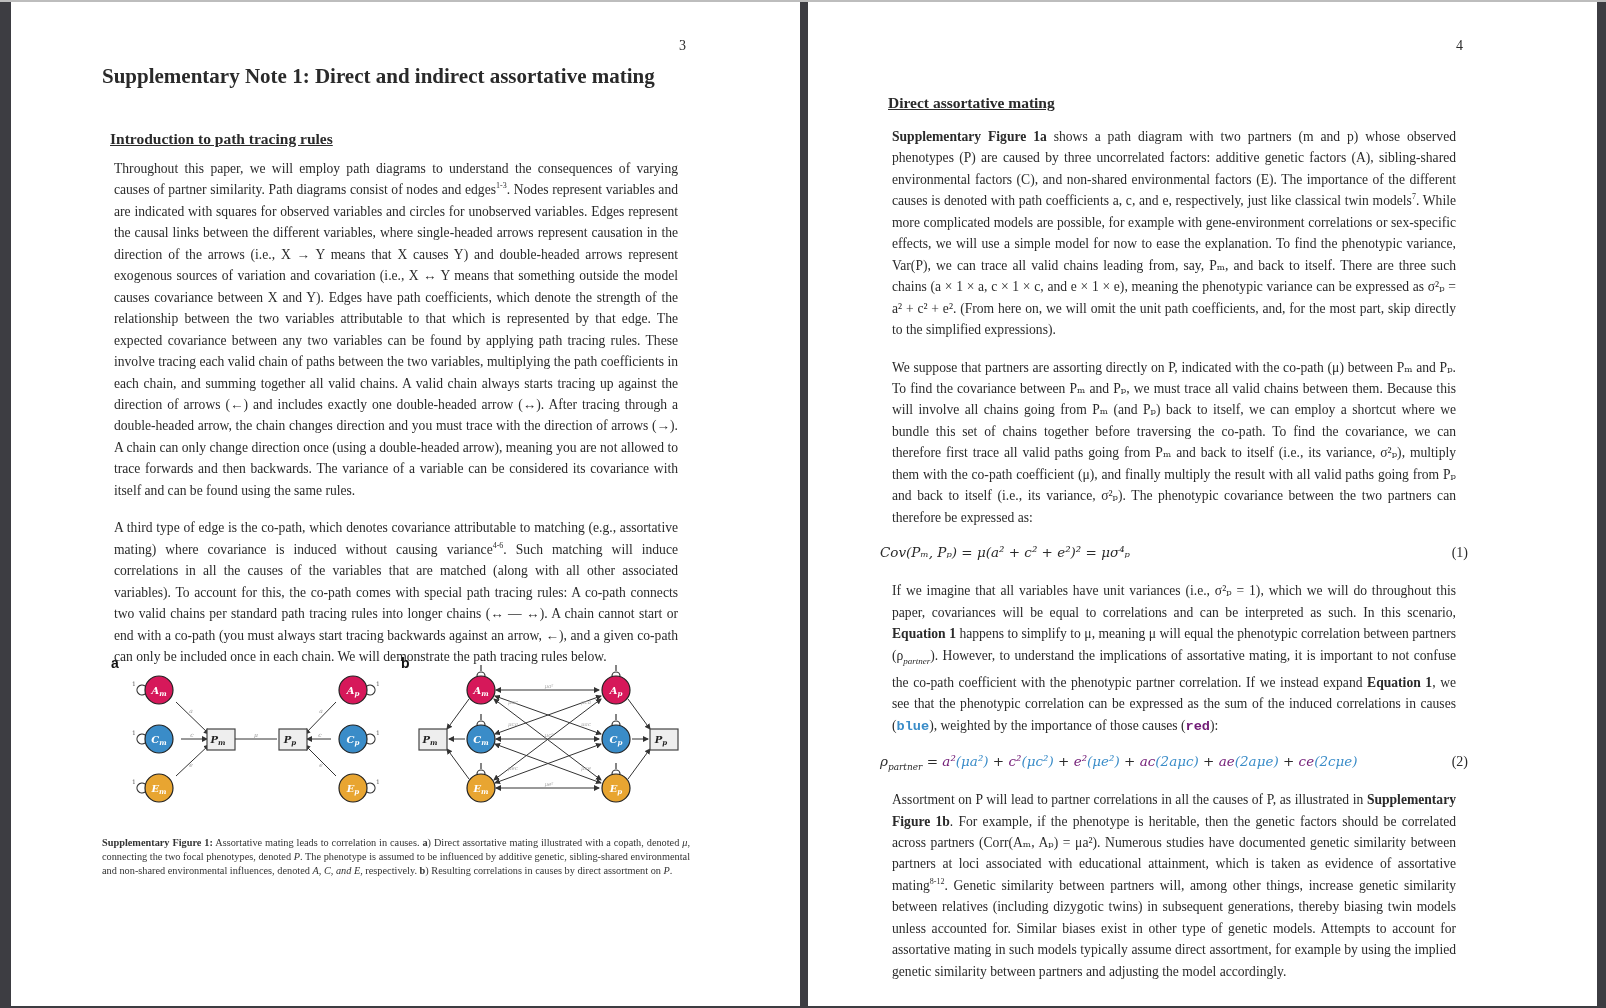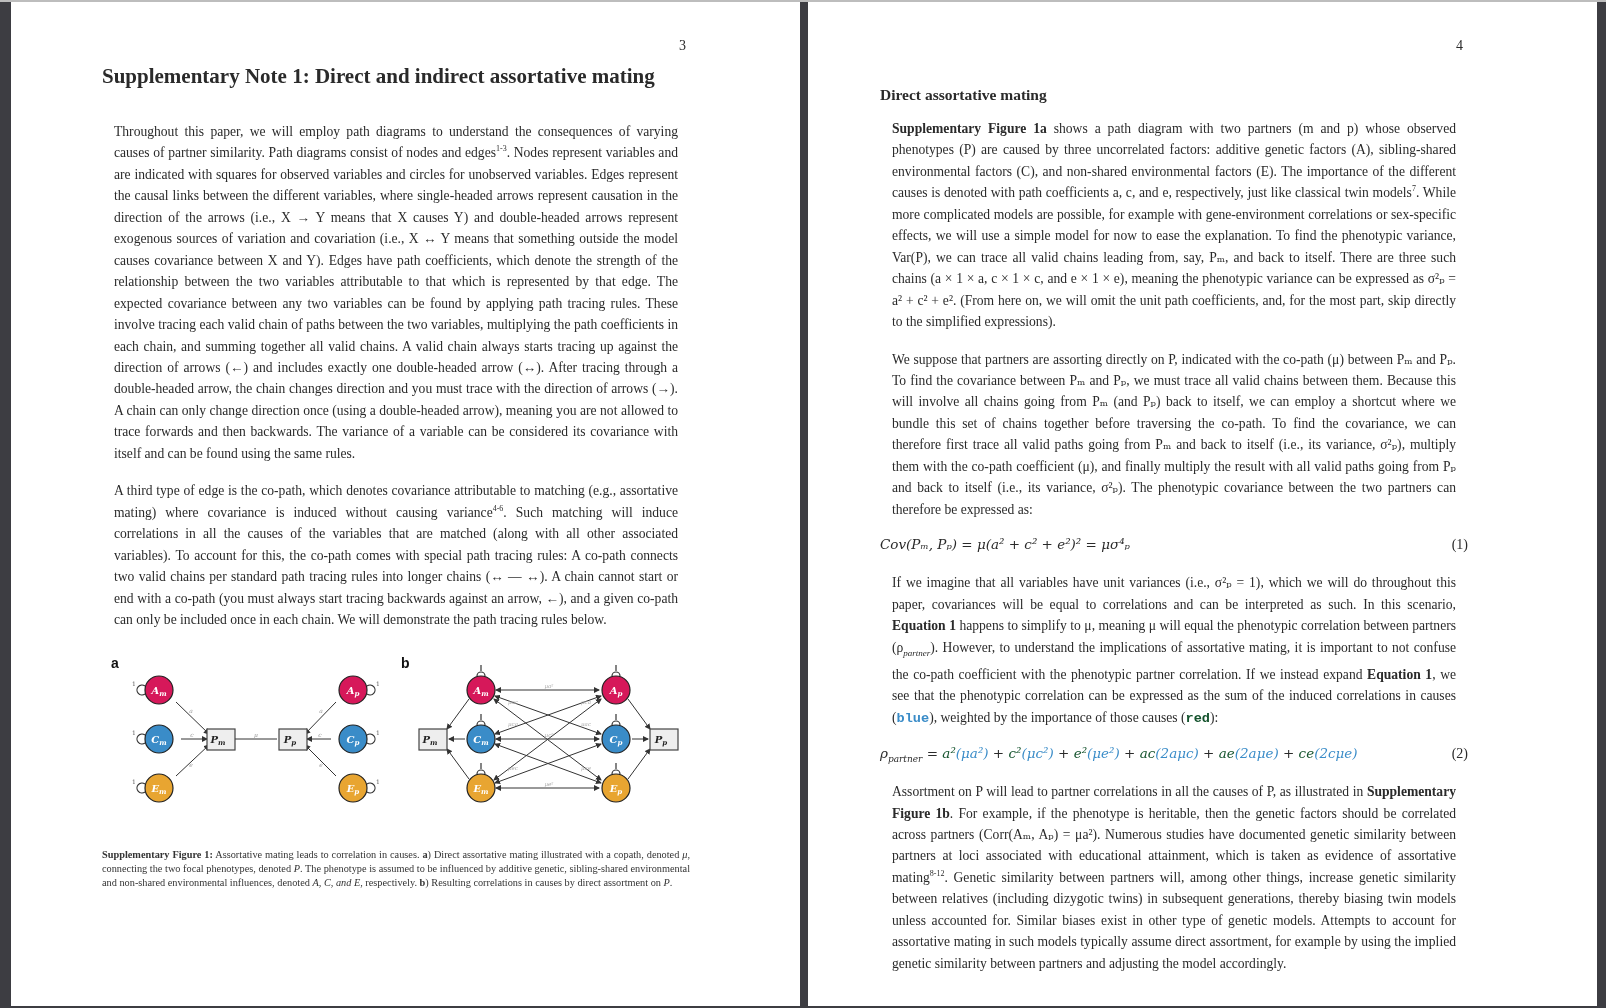--- a/index.html
+++ b/index.html
@@ -8,45 +8,46 @@
   .page{position:absolute;top:2px;background:#fff;height:1004px;}
   #page3{left:11px;width:789px;}
   #page4{left:808px;width:789px;}
   .pagenum{position:absolute;top:36px;font-size:14px;}
   #page3 .pagenum{left:668px;}
   #page4 .pagenum{left:648px;}
   .col{position:absolute;width:588px;font-size:13.6px;line-height:21.45px;}
   #page3 .col{left:91px;}
   #page4 .col{left:72px;}
   .note-title{position:absolute;left:0;width:588px;top:64px;text-align:left;font-weight:bold;font-size:21px;}
-  .h2{font-weight:bold;font-size:15.5px;margin:0;line-height:22px;}
+  .h2{font-weight:bold;font-size:15.5px;margin:8px;line-height:22px;text-decoration:underline;}
   .p{text-align:justify;margin:12px;}
   .p + .p{margin-top:16px;}
   .eq{position:relative;height:22px;margin:14px 0 16px 0;font-family:"DejaVu Serif",serif;font-style:italic;font-size:13.5px;}
   .eq .body{position:absolute;left:0;right:0;text-align:left;}
   .eq .num{position:absolute;right:0;font-style:normal;font-family:"Liberation Serif",serif;font-size:14px;}
-  .red{color:#14532d;} .blue{color:#3a8cc8;}
+  .red{color:#701a75;} .blue{color:#3a8cc8;}
   b.red,b.blue{font-family:Liberation Mono, monospace;font-weight:bold;}
   sup{font-size:8px;line-height:0;}
-  .caption{font-size:10.3px;line-height:13.8px;text-align:justify;color:#333;margin-top:12px;}
+  .caption{font-size:10.3px;line-height:13.8px;text-align:justify;color:#333;}
   .fig{position:absolute;}
   .panel-label{position:absolute;font-family:"Liberation Sans",sans-serif;font-weight:bold;font-size:14px;color:#111;}
 </style>
 </head>
 <body>
 
 <div class="topline"></div>
 
 <div class="page" id="page3">
   <div class="pagenum">3</div>
 
   <div class="col" style="top:0;height:1000px;">
     <div class="note-title">Supplementary Note 1: Direct and indirect assortative mating</div>
 
     <div style="position:absolute;top:118px;left:0;width:588px;">
+      <h2 class="h2">Introduction to path tracing rules</h2>
       <p class="p" style="margin-top:1px;"><span>Throughout this paper, we will employ path diagrams to understand the consequences of varying causes of partner similarity. Path diagrams consist of nodes and edges</span><sup>1-3</sup><span>. Nodes represent variables and are indicated with squares for observed variables and circles for unobserved variables. Edges represent the causal links between the different variables, where single-headed arrows represent causation in the direction of the arrows (i.e., X → Y means that X causes Y) and double-headed arrows represent exogenous sources of variation and covariation (i.e., X ↔ Y means that something outside the model causes covariance between X and Y). Edges have path coefficients, which denote the strength of the relationship between the two variables attributable to that which is represented by that edge. The expected covariance between any two variables can be found by applying path tracing rules. These involve tracing each valid chain of paths between the two variables, multiplying the path coefficients in each chain, and summing together all valid chains. A valid chain always starts tracing up against the direction of arrows (←) and includes exactly one double-headed arrow (↔). After tracing through a double-headed arrow, the chain changes direction and you must trace with the direction of arrows (→). A chain can only change direction once (using a double-headed arrow), meaning you are not allowed to trace forwards and then backwards. The variance of a variable can be considered its covariance with itself and can be found using the same rules.</span></p>
       <p class="p" style="margin-top:16px;"><span>A third type of edge is the co-path, which denotes covariance attributable to matching (e.g., assortative mating) where covariance is induced without causing variance</span><sup>4-6</sup><span>. Such matching will induce correlations in all the causes of the variables that are matched (along with all other associated variables). To account for this, the co-path comes with special path tracing rules: A co-path connects two valid chains per standard path tracing rules into longer chains (↔ — ↔). A chain cannot start or end with a co-path (you must always start tracing backwards against an arrow, ←), and a given co-path can only be included once in each chain. We will demonstrate the path tracing rules below.</span></p>
     </div>
   </div>
 
   <div class="fig" style="left:90px;top:650px;width:600px;height:160px;">
     <div class="panel-label" style="left:10px;top:3px;">a</div>
     <div class="panel-label" style="left:300px;top:3px;">b</div>
 
     <svg width="600" height="160" viewBox="0 0 600 160" style="position:absolute;left:0;top:0;">

